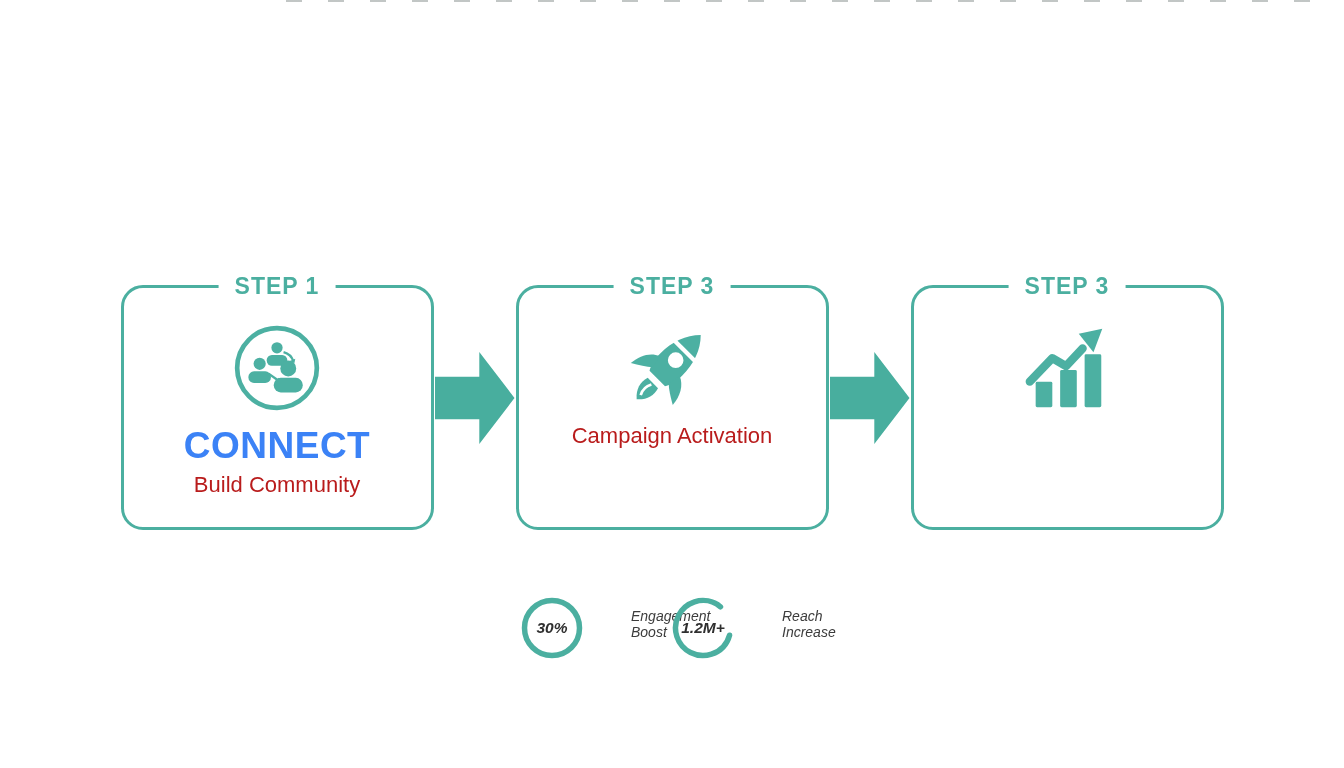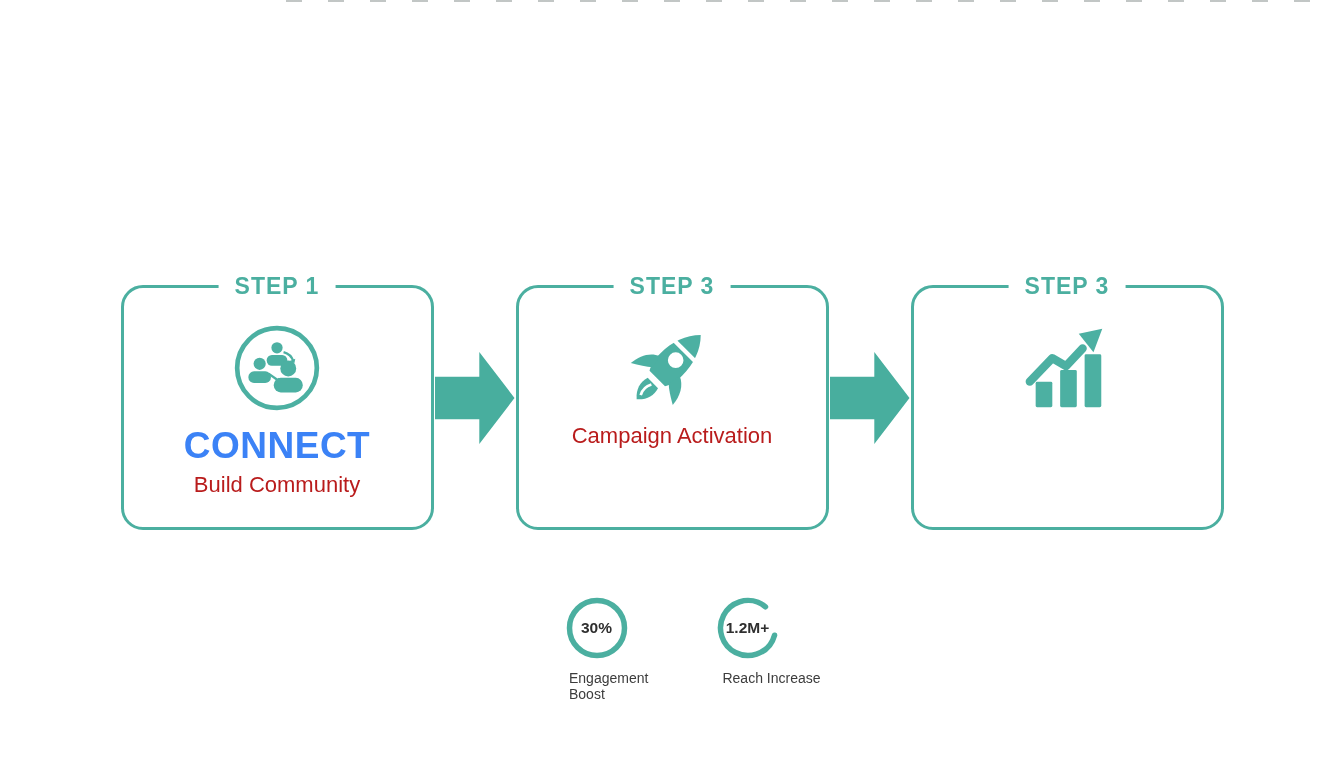--- a/index.html
+++ b/index.html
@@ -36,21 +36,21 @@
   .step-icon{height:100px;margin-top:30px;display:flex;align-items:center;justify-content:center;}
   .step-title{font-size:37px;font-weight:bold;color:#3b82f6;margin-top:8px;letter-spacing:.5px;line-height:1.1;}
   .step-sub{font-size:22px;color:#b91c1c;margin-top:5px;}
   .arrow-gap{width:82px;height:239px;display:flex;align-items:center;justify-content:center;}
   .flow-arrow{
     width:80px;height:92px;background:#48ae9e;margin-top:-13px;
     clip-path:polygon(0 27%, 56% 27%, 56% 0, 100% 50%, 56% 100%, 56% 73%, 0 73%);
   }
   
   .stats-row{position:absolute;top:597px;left:0;right:0;display:flex;justify-content:center;}
-  .stat{width:151px;display:flex;flex-direction:column;align-items:center;}
+  .stat{width:151px;display:flex;flex-direction:row;font-style:italic;}
   .stat-ring{position:relative;width:62px;height:62px;}
   .stat-ring svg{display:block;}
   .ring-stroke{fill:none;stroke:#4bafa0;stroke-width:5.5;}
   .ring-open{stroke-dasharray:141 31.8;stroke-dashoffset:156.9;stroke-linecap:round;}
   .stat-value{
     position:absolute;inset:0;display:flex;flex-direction:column;align-items:center;justify-content:center;
     font-weight:bold;font-size:15.5px;color:#2f2f2f;line-height:1.08;white-space:nowrap;text-align:center;
   }
   .stat-label{margin-top:11px;font-size:14px;color:#3c3c3c;padding-left:48px;}
   .icon-teal{fill:#4cb0a2;}

